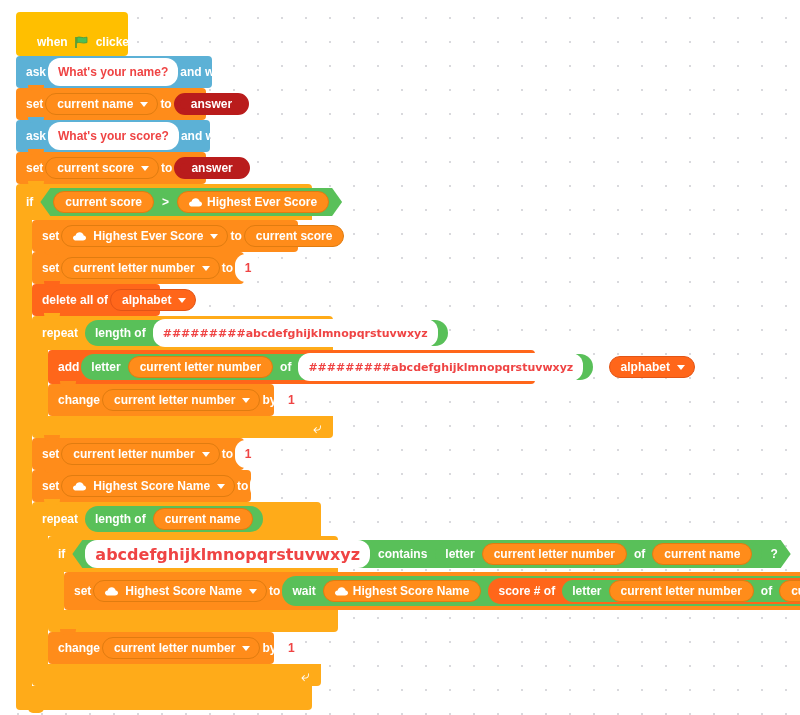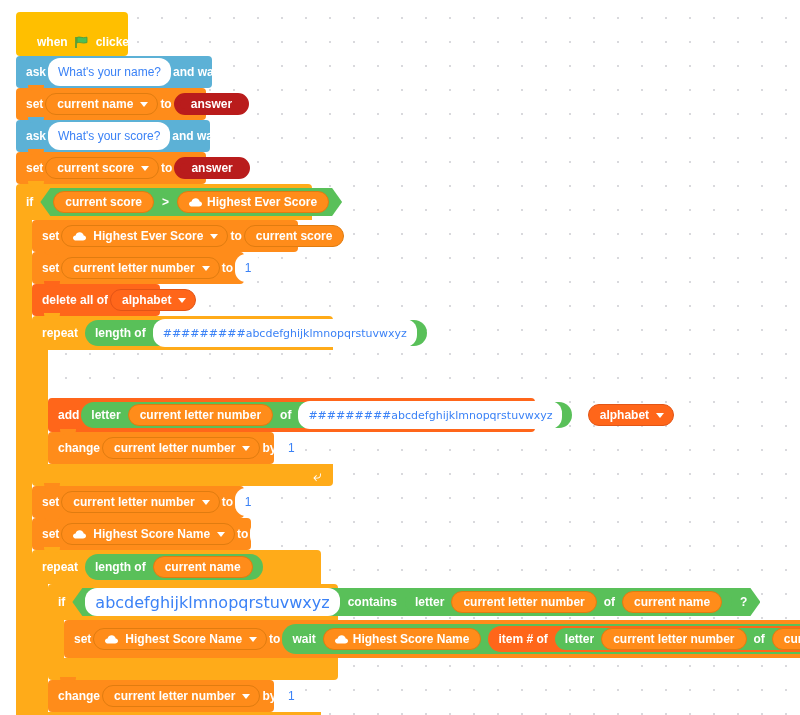--- a/index.html
+++ b/index.html
@@ -69,21 +69,21 @@
   .caret{
     width:0;height:0;border-left:4px solid transparent;border-right:4px solid transparent;
     border-top:5px solid #fff;display:inline-block;
   }
 
   
   .inp{
     display:inline-flex;align-items:center;justify-content:center;
     height:28px;padding:0 10px;
     background:#fff;border-radius:12px;
-    color:#3b82f6;font-weight:normal;font-size:12px;
+    color:#ef4444;font-weight:bold;font-size:12px;
     white-space:nowrap;box-sizing:border-box;
   }
   .inp.num{min-width:26px;padding:0 8px;border-radius:11px;}
   .inp.blank{min-width:26px;}
 
   
   .hat{
     position:relative;
     height:44px;border-radius:4px 4px 4px 4px;
     background:#FFBF00;
@@ -262,21 +262,21 @@
             <span class="opwrap">
               <span class="lbl">length of</span>
               <span class="inp mono" style="font-size:11px;">#########abcdefghijklmnopqrstuvwxyz</span>
             </span>
           </div>
 
           <div style="display:flex;">
             <div class="c-left"></div>
             <div>
 
-              <div class="blk c-list nobump" style="width:487px;height:34px;margin-top:48px;">
+              <div class="blk c-list nobump" style="width:487px;height:34px;">
                 <span class="lbl">add</span>
                 <span class="opwrap">
                   <span class="lbl">letter</span>
                   <span class="rep var">current letter number</span>
                   <span class="lbl">of</span>
                   <span class="inp mono" style="font-size:11px;">#########abcdefghijklmnopqrstuvwxyz</span>
                 </span>
                 <span class="lbl">to</span>
                 <span class="drop d-list">
                   <span>alphabet</span>
@@ -378,21 +378,21 @@
                         <span class="rep var">
                           <span class="cloud">
                             <svg width="13" height="9" viewBox="0 0 13 9">
                                 <path d="M3.3 8.5 C1.3 8.5 0 7.3 0 5.9 C0 4.6 1.1 3.5 2.6 3.4 C3.1 1.4 4.8 0.3 6.7 0.3 C8.8 0.3 10.4 1.7 10.7 3.5 C12 3.7 13 4.7 13 5.95 C13 7.3 11.8 8.5 10 8.5 Z" fill="#ffffff"></path>
                               </svg>
                           </span>
                           <span>Highest Score Name</span>
                         </span>
 
                         <span class="listwrap">
-                          <span class="lbl">item # of</span>
+                          <span class="lbl">score # of</span>
                           <span class="opwrap" style="height:22px;">
                             <span class="lbl">letter</span>
                             <span class="rep var">current letter number</span>
                             <span class="lbl">of</span>
                             <span class="rep var">current name</span>
                           </span>
 
                         </span>
                       </span>
                     </div>

